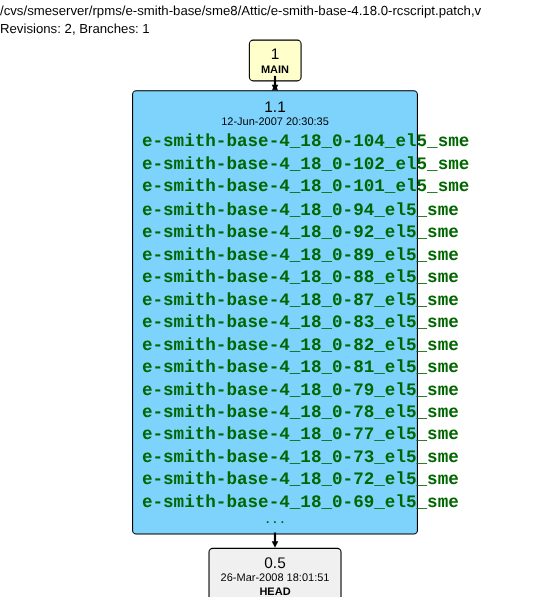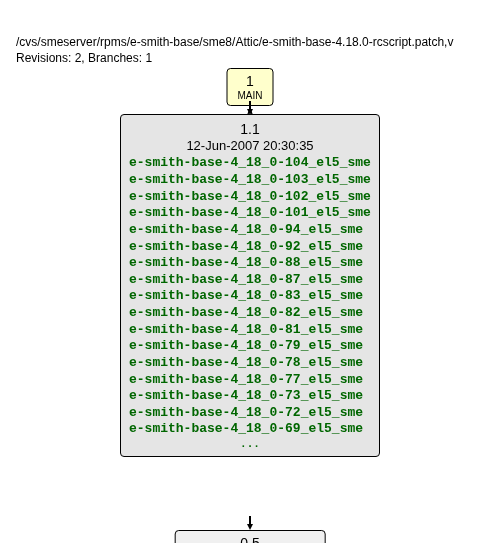--- a/index.html
+++ b/index.html
@@ -6,67 +6,66 @@
   body {
     font-family: Helvetica, Arial, sans-serif;
     background: #ffffff;
     width: 500px;
     height: 543px;
     overflow: hidden;
   }
   .header {
     font-size: 12px;
     color: #000;
-    padding: 2px 4px 2px 16px;
+    padding: 2px 4px 2px 0;
     line-height: 1.35;
-    margin-top: 32px;
   }
   .diagram {
     position: relative;
     width: 500px;
     height: 510px;
   }
   .node {
     position: absolute;
     border: 1px solid #000;
     border-radius: 4px;
     text-align: center;
   }
   .node-yellow {
     background: #ffffcc;
     padding: 4px 10px;
     font-size: 11px;
   }
   .node-green {
-    background: #e5e5e5;
+    background: #7dd3fc;
     padding: 6px 8px;
     font-size: 11px;
   }
   .node-gray {
     background: #f0f0f0;
     padding: 4px 10px;
     font-size: 11px;
   }
   .rev-num {
     font-weight: normal;
     font-size: 14px;
     margin-bottom: 1px;
   }
   .branch-name {
     font-size: 10px;
-    font-weight: normal;
+    font-weight: bold;
   }
   .timestamp {
-    font-size: 13px;
+    font-size: 10px;
     color: #000;
     margin-bottom: 2px;
   }
   .tag-list {
     font-family: "Courier New", monospace;
-    font-size: 13px;
+    font-size: 16px;
     line-height: 1.28;
     text-align: left;
     color: #006600;
     font-weight: bold;
   }
   .tag-list div {
     white-space: nowrap;
   }
   .more {
     font-size: 11px;
@@ -103,25 +102,25 @@
     <line x1="3" y1="0" x2="3" y2="10" stroke="#000" stroke-width="2"></line>
     <polyline points="3,2 6,10 3,8 0,10 3,2" fill="#000" transform="translate(0,4)"></polyline>
     <polygon points="3,14 6,8 0,8" fill="#000"></polygon>
   </svg>
 
   <div class="node node-green center-h" style="top:46px; width:260px;">
     <div class="rev-num">1.1</div>
     <div class="timestamp">12-Jun-2007 20:30:35</div>
     <div class="tag-list" id="tag-list">
         <div>e-smith-base-4_18_0-104_el5_sme</div>
-        <div>e-smith-base-4_18_0-103_el5_sme</div>
         <div>e-smith-base-4_18_0-102_el5_sme</div>
         <div>e-smith-base-4_18_0-101_el5_sme</div>
         <div>e-smith-base-4_18_0-94_el5_sme</div>
         <div>e-smith-base-4_18_0-92_el5_sme</div>
+        <div>e-smith-base-4_18_0-89_el5_sme</div>
         <div>e-smith-base-4_18_0-88_el5_sme</div>
         <div>e-smith-base-4_18_0-87_el5_sme</div>
         <div>e-smith-base-4_18_0-83_el5_sme</div>
         <div>e-smith-base-4_18_0-82_el5_sme</div>
         <div>e-smith-base-4_18_0-81_el5_sme</div>
         <div>e-smith-base-4_18_0-79_el5_sme</div>
         <div>e-smith-base-4_18_0-78_el5_sme</div>
         <div>e-smith-base-4_18_0-77_el5_sme</div>
         <div>e-smith-base-4_18_0-73_el5_sme</div>
         <div>e-smith-base-4_18_0-72_el5_sme</div>

